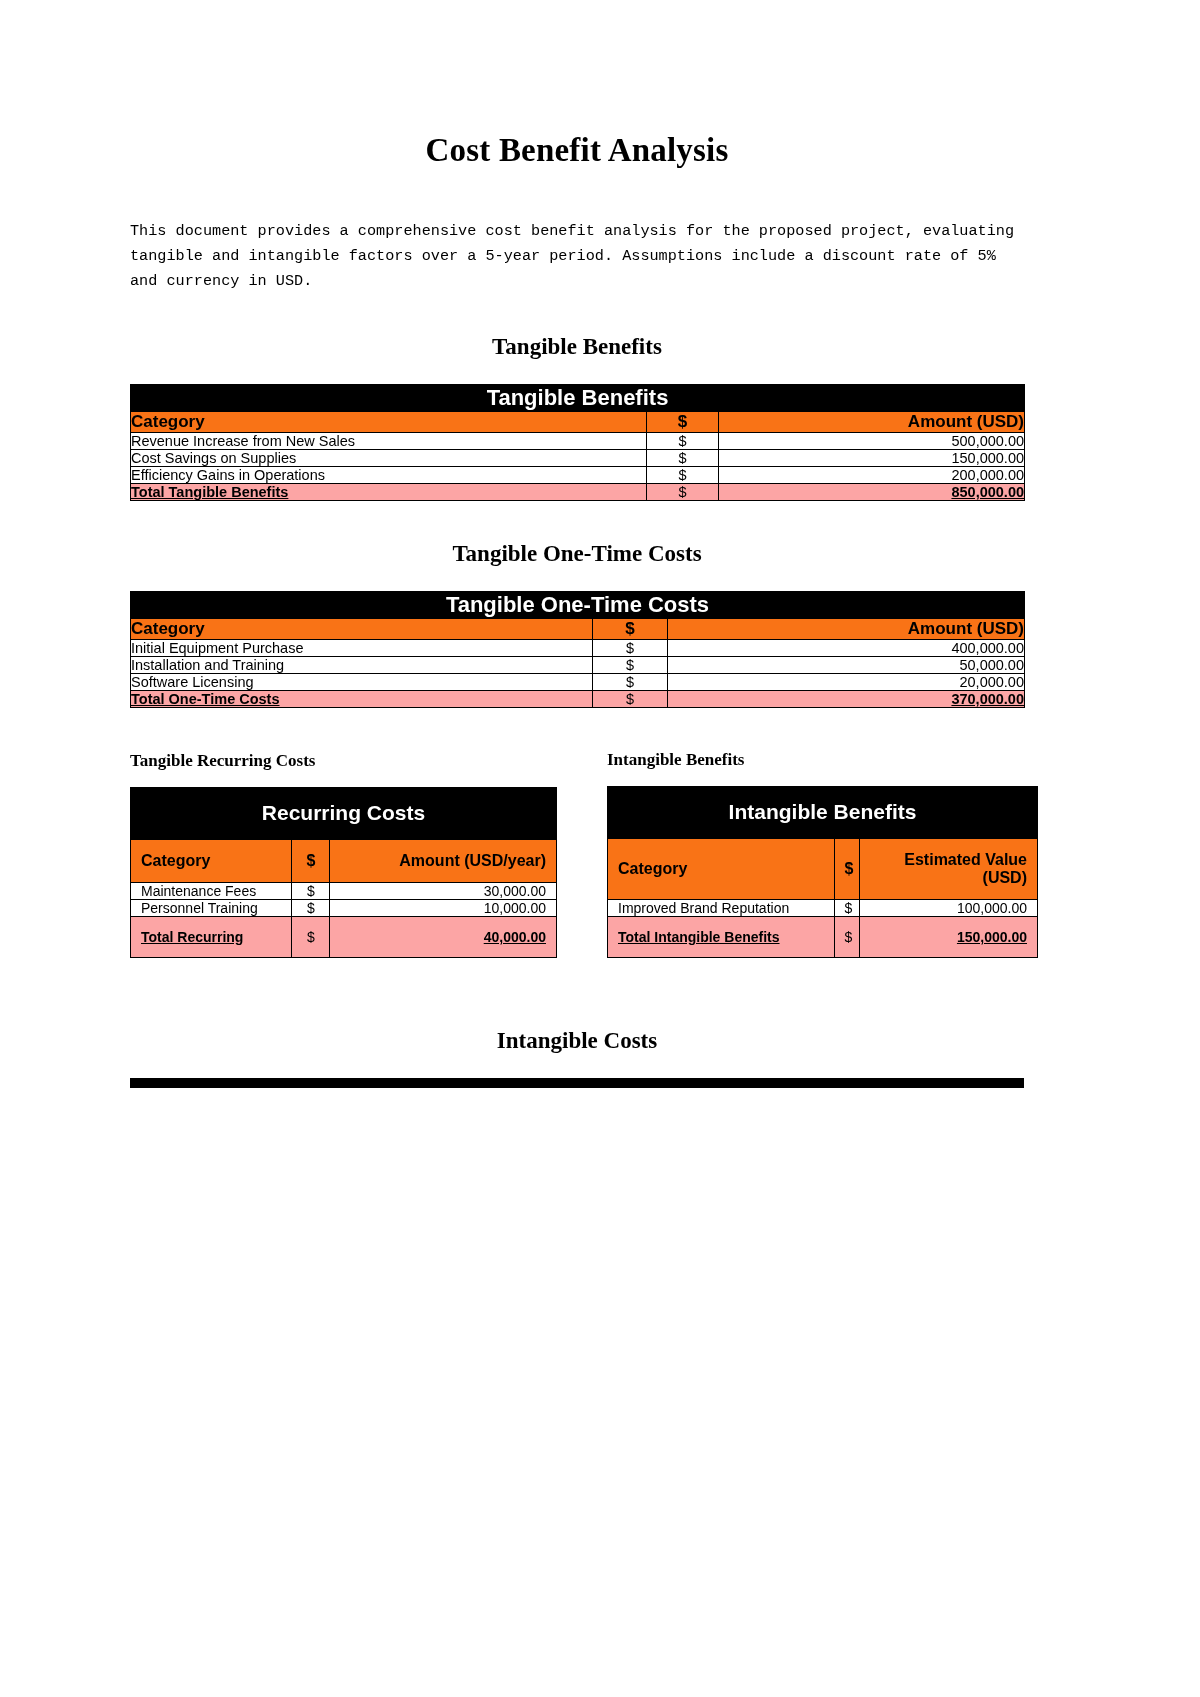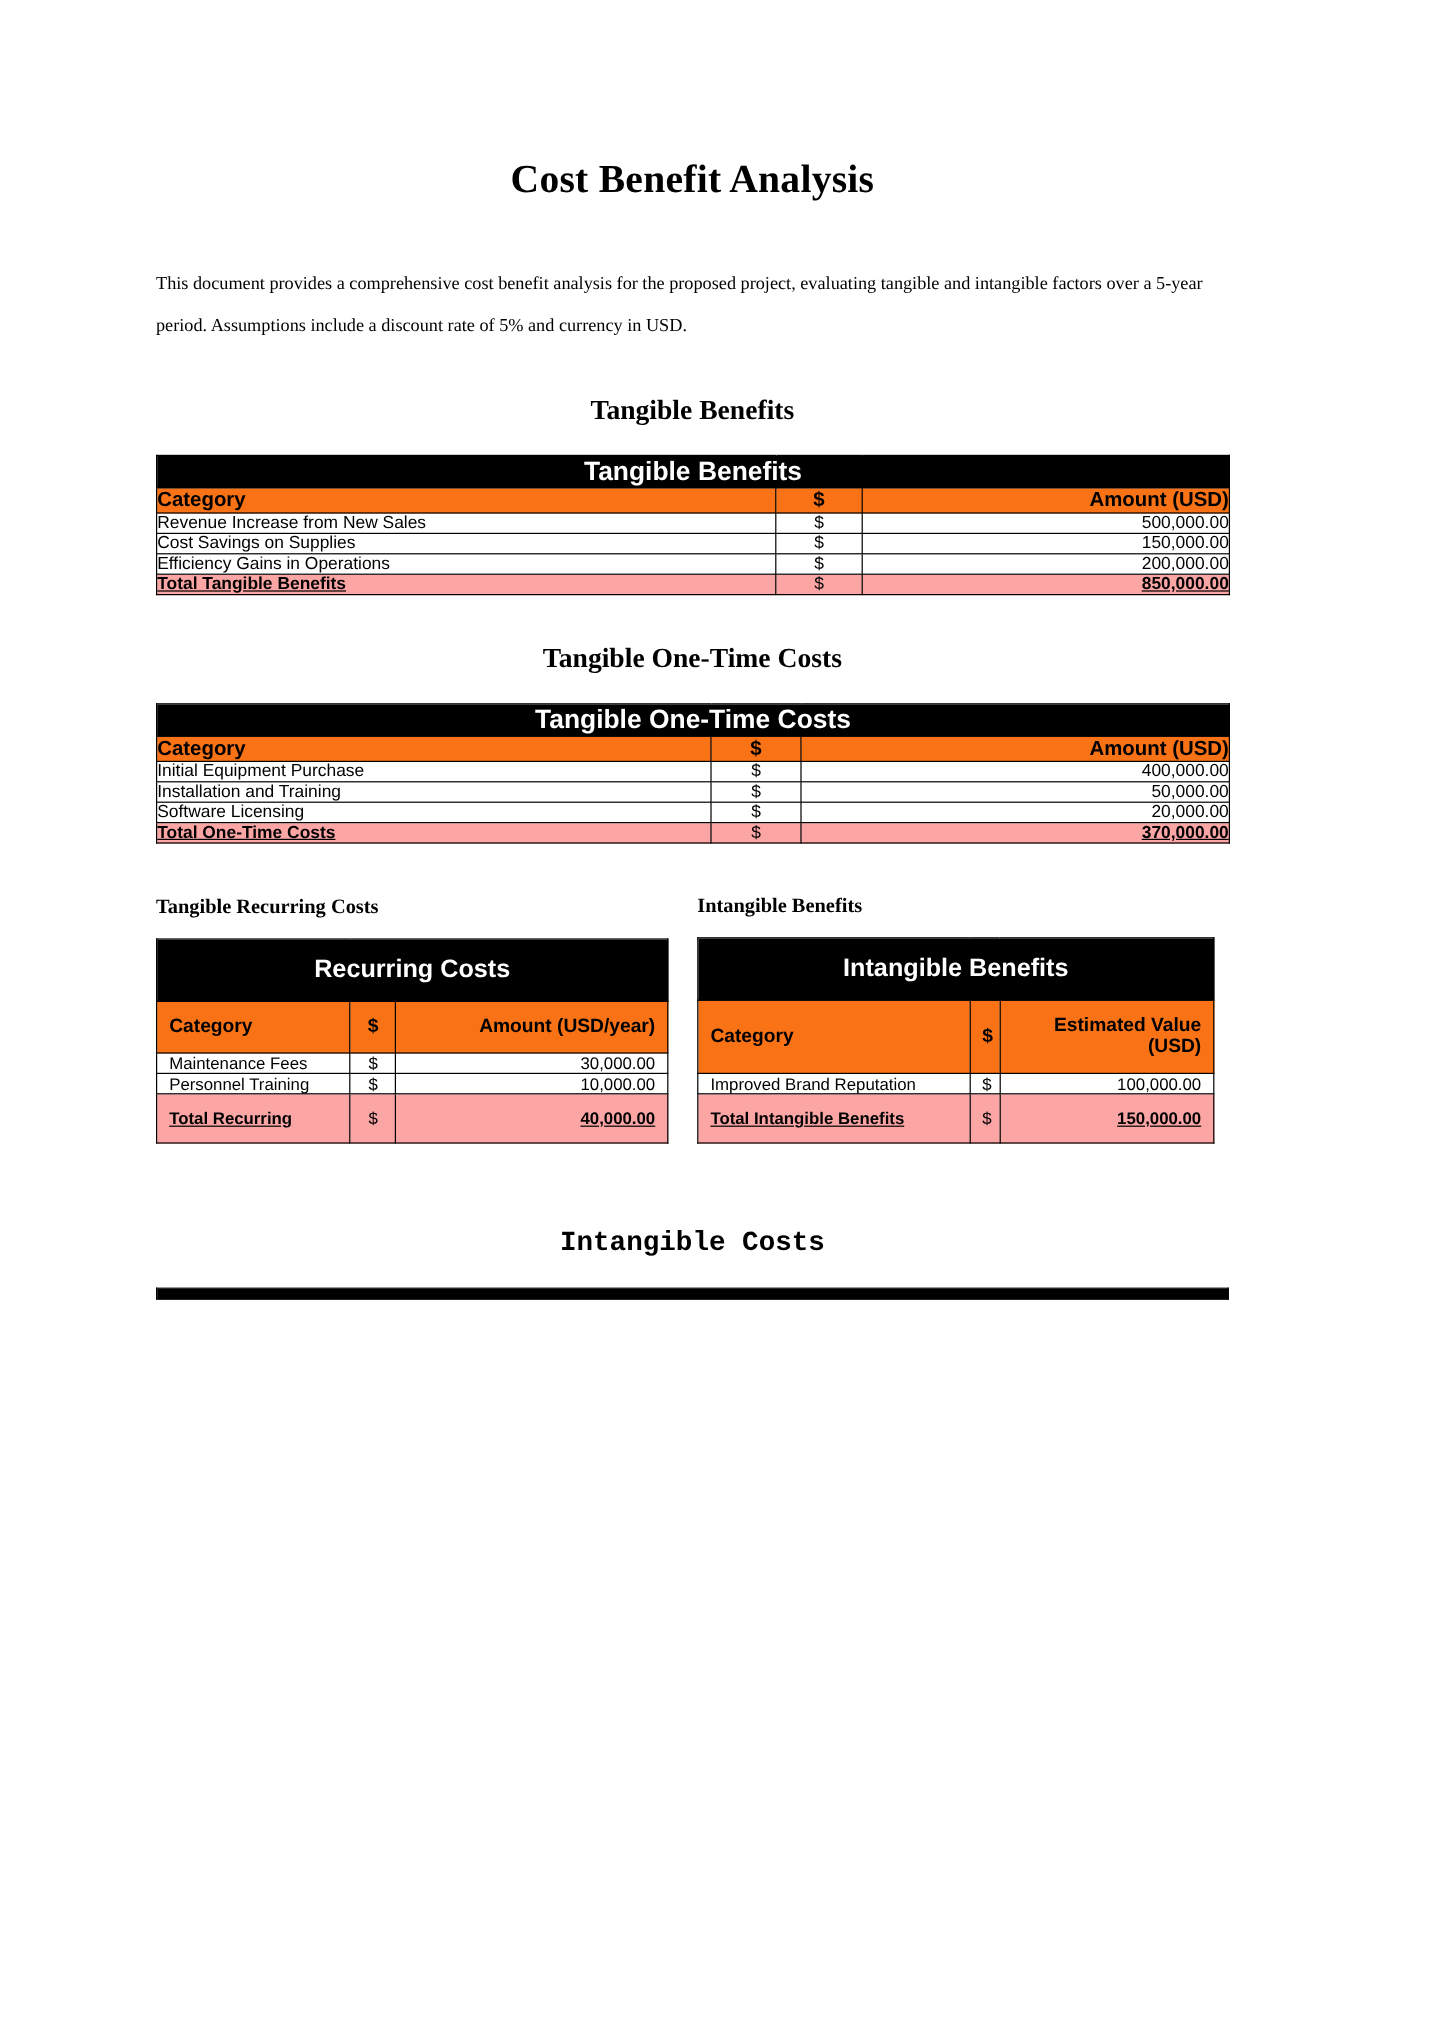--- a/index.html
+++ b/index.html
@@ -15,22 +15,22 @@
   }
   .content{
     position:absolute;left:107px;top:0;width:894px;
   }
   .doc-title{
     font-family:"Liberation Serif", serif;
     font-weight:bold;font-size:33px;text-align:center;
     margin:0;padding-top:132px;letter-spacing:.2px;
   }
   .intro{
-    font-family:Liberation Serif, serif;
-    font-size:15.2px;line-height:35px;margin:0;padding-top:50px;
+    font-family:Liberation Mono, monospace;
+    font-size:15.2px;line-height:25px;margin:0;padding-top:50px;
     text-align:left;color:#000;
   }
   h2.section{
     font-family:"Liberation Serif", serif;
     font-weight:bold;font-size:23px;text-align:center;
     margin:0;padding-top:40px;padding-bottom:24px;
   }
   h3.section-sm{
     font-family:"Liberation Serif", serif;
     font-weight:bold;font-size:17px;text-align:left;
@@ -80,41 +80,41 @@
 
   
   .w-cat-a{width:516px;}
   .w-sym-a{width:72px;}
   .w-amt-a{width:306px;}
   .w-cat-b{width:462px;}
   .w-sym-b{width:75px;}
   .w-amt-b{width:357px;}
 
   .two-col{
-    display:flex;gap:24px;align-items:flex-end;
+    display:flex;gap:50px;align-items:center;
     padding-top:42px;
   }
   .col{flex:0 0 auto;}
   .col-left{width:427px;}
   .col-right{width:431px;}
 
   .col .tbl-title td{font-size:21px;padding:13px 6px 14px;}
   .col .tbl-head td{font-size:16px;padding:12px 10px;}
   .col .tbl-row td{font-size:14px;padding:0 10px;}
   .col .tbl-total td{font-size:14px;padding:12px 10px;}
 
   .w-cat-c{width:161px;}
   .w-sym-c{width:38px;}
   .w-amt-c{width:226px;}
   .w-cat-d{width:226px;}
   .w-sym-d{width:25px;}
   .w-amt-d{width:178px;}
 
   .tail-heading{
-    font-family:Liberation Mono, monospace;
+    font-family:Liberation Serif, serif;
     font-weight:bold;font-size:23px;text-align:center;
     margin:0;padding-top:70px;padding-bottom:24px;
   }
   .tail-table{
     width:894px;border-collapse:collapse;border:1px solid #000;
   }
   .tail-table td{
     background:#000;height:8px;border:1px solid #000;padding:0;
   }
 </style>

